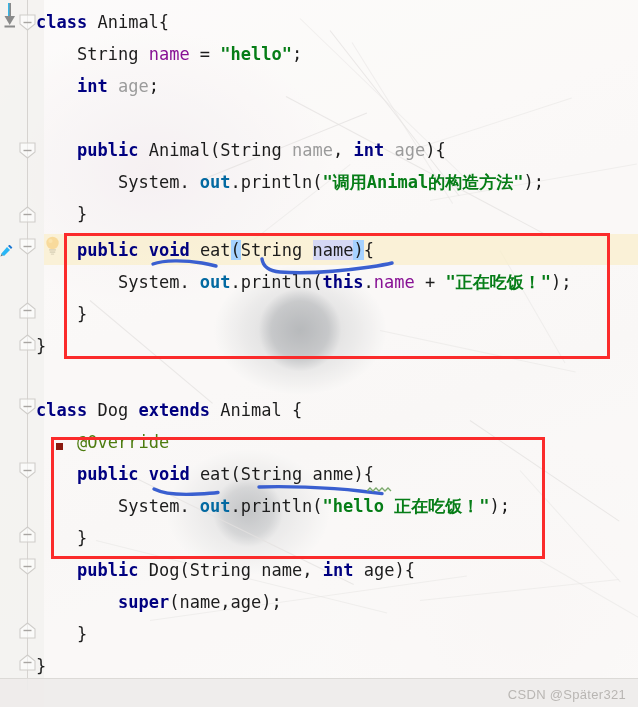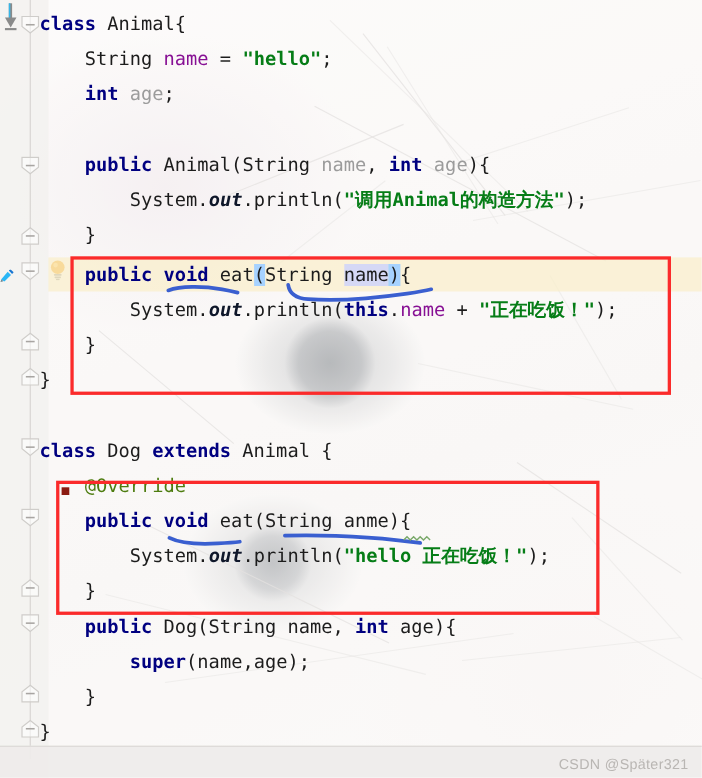--- a/index.html
+++ b/index.html
@@ -94,21 +94,21 @@
     height:32px;
     color:#1c1c1c;
   }
 
   
   .kw    {color:#000080;font-weight:bold;}
   .field {color:#871094;}
   .str   {color:#067d17;font-weight:bold;}
   .anno  {color:#4d7c0f;}
   .grey  {color:#9b9b9b;}
-  .stat  {color:#0f172a;font-style:italic;font-weight:bold;}
+  .stat  {color:#0369a1;font-weight:bold;margin-left:10px;}
   .plain {color:#1c1c1c;}
   .thisk {color:#000080;font-weight:bold;}
 
   
   .caret-line{
     position:absolute;left:44px;top:234px;
     width:594px;height:31px;
     background:rgba(250,238,203,.72);
   }
   .sel-strong{background:#a6d2ff;}

